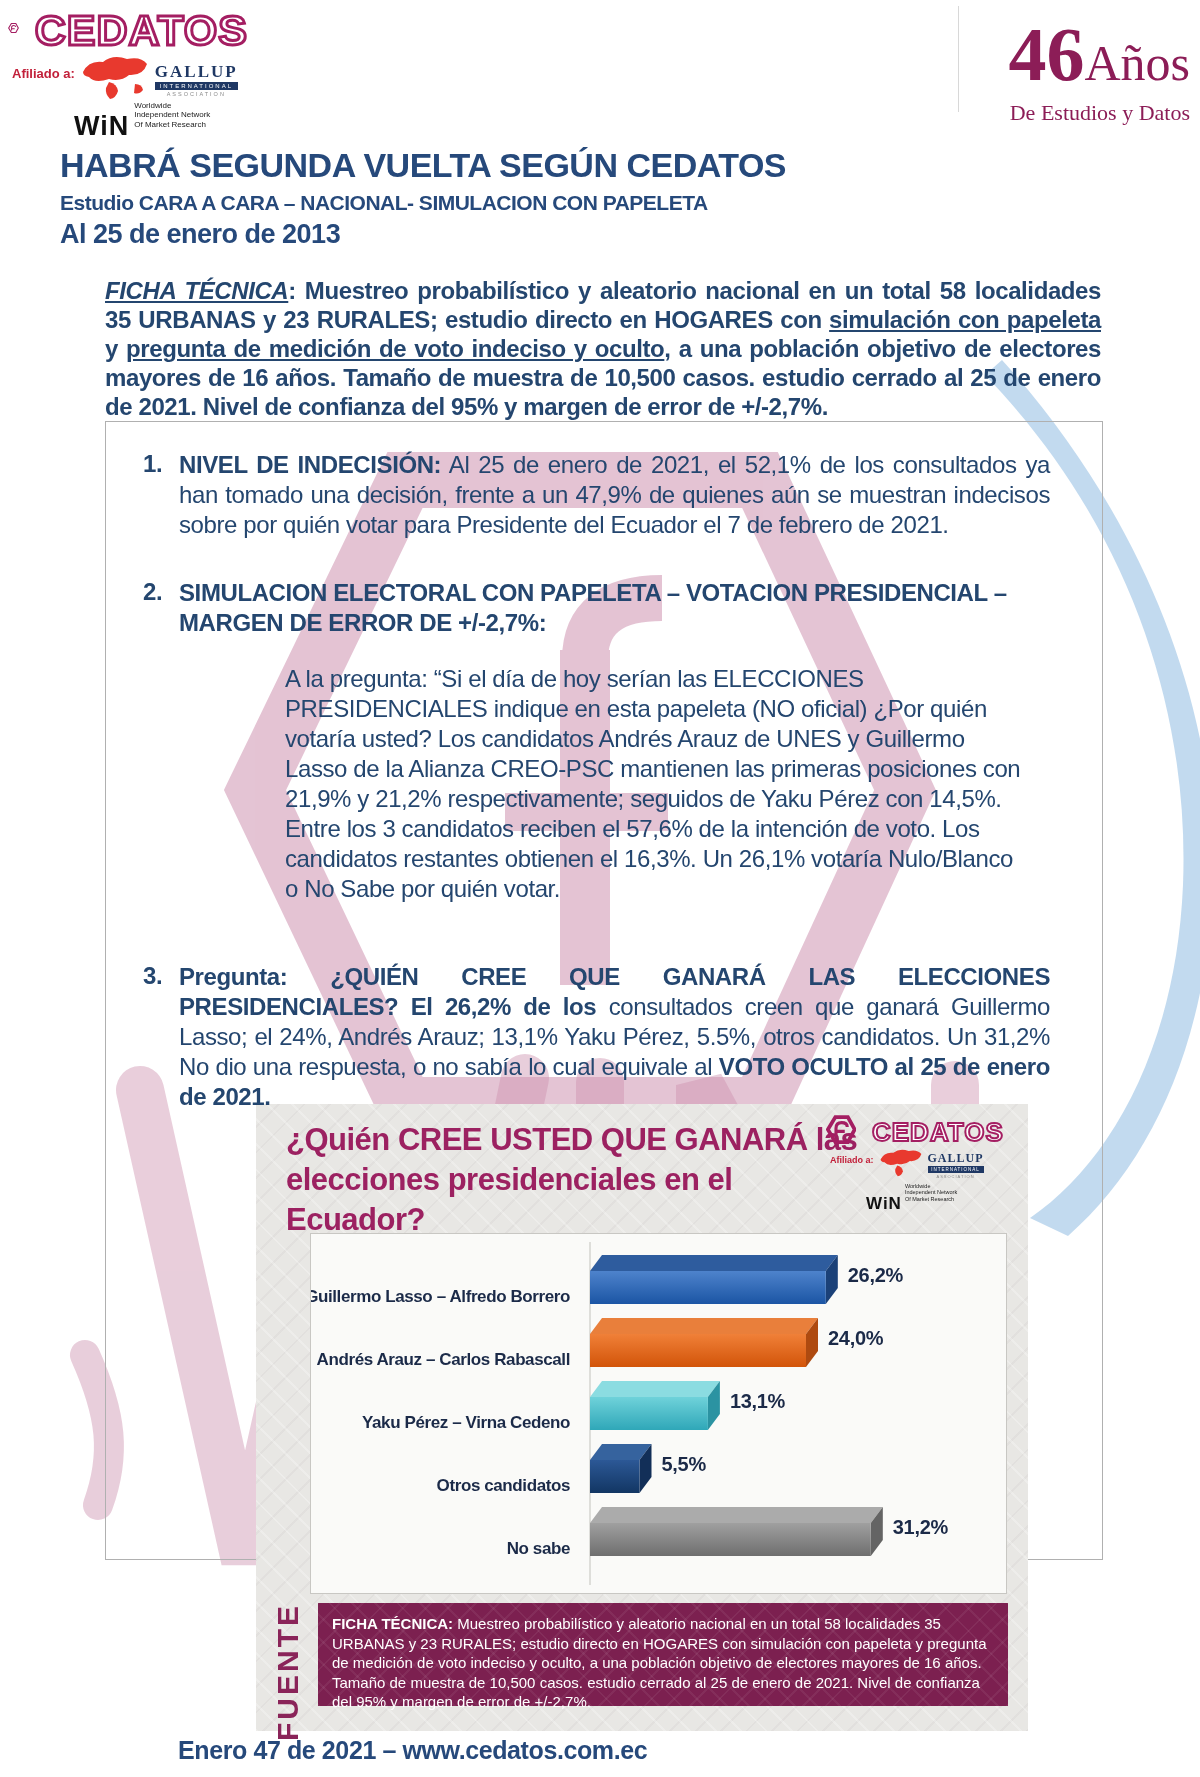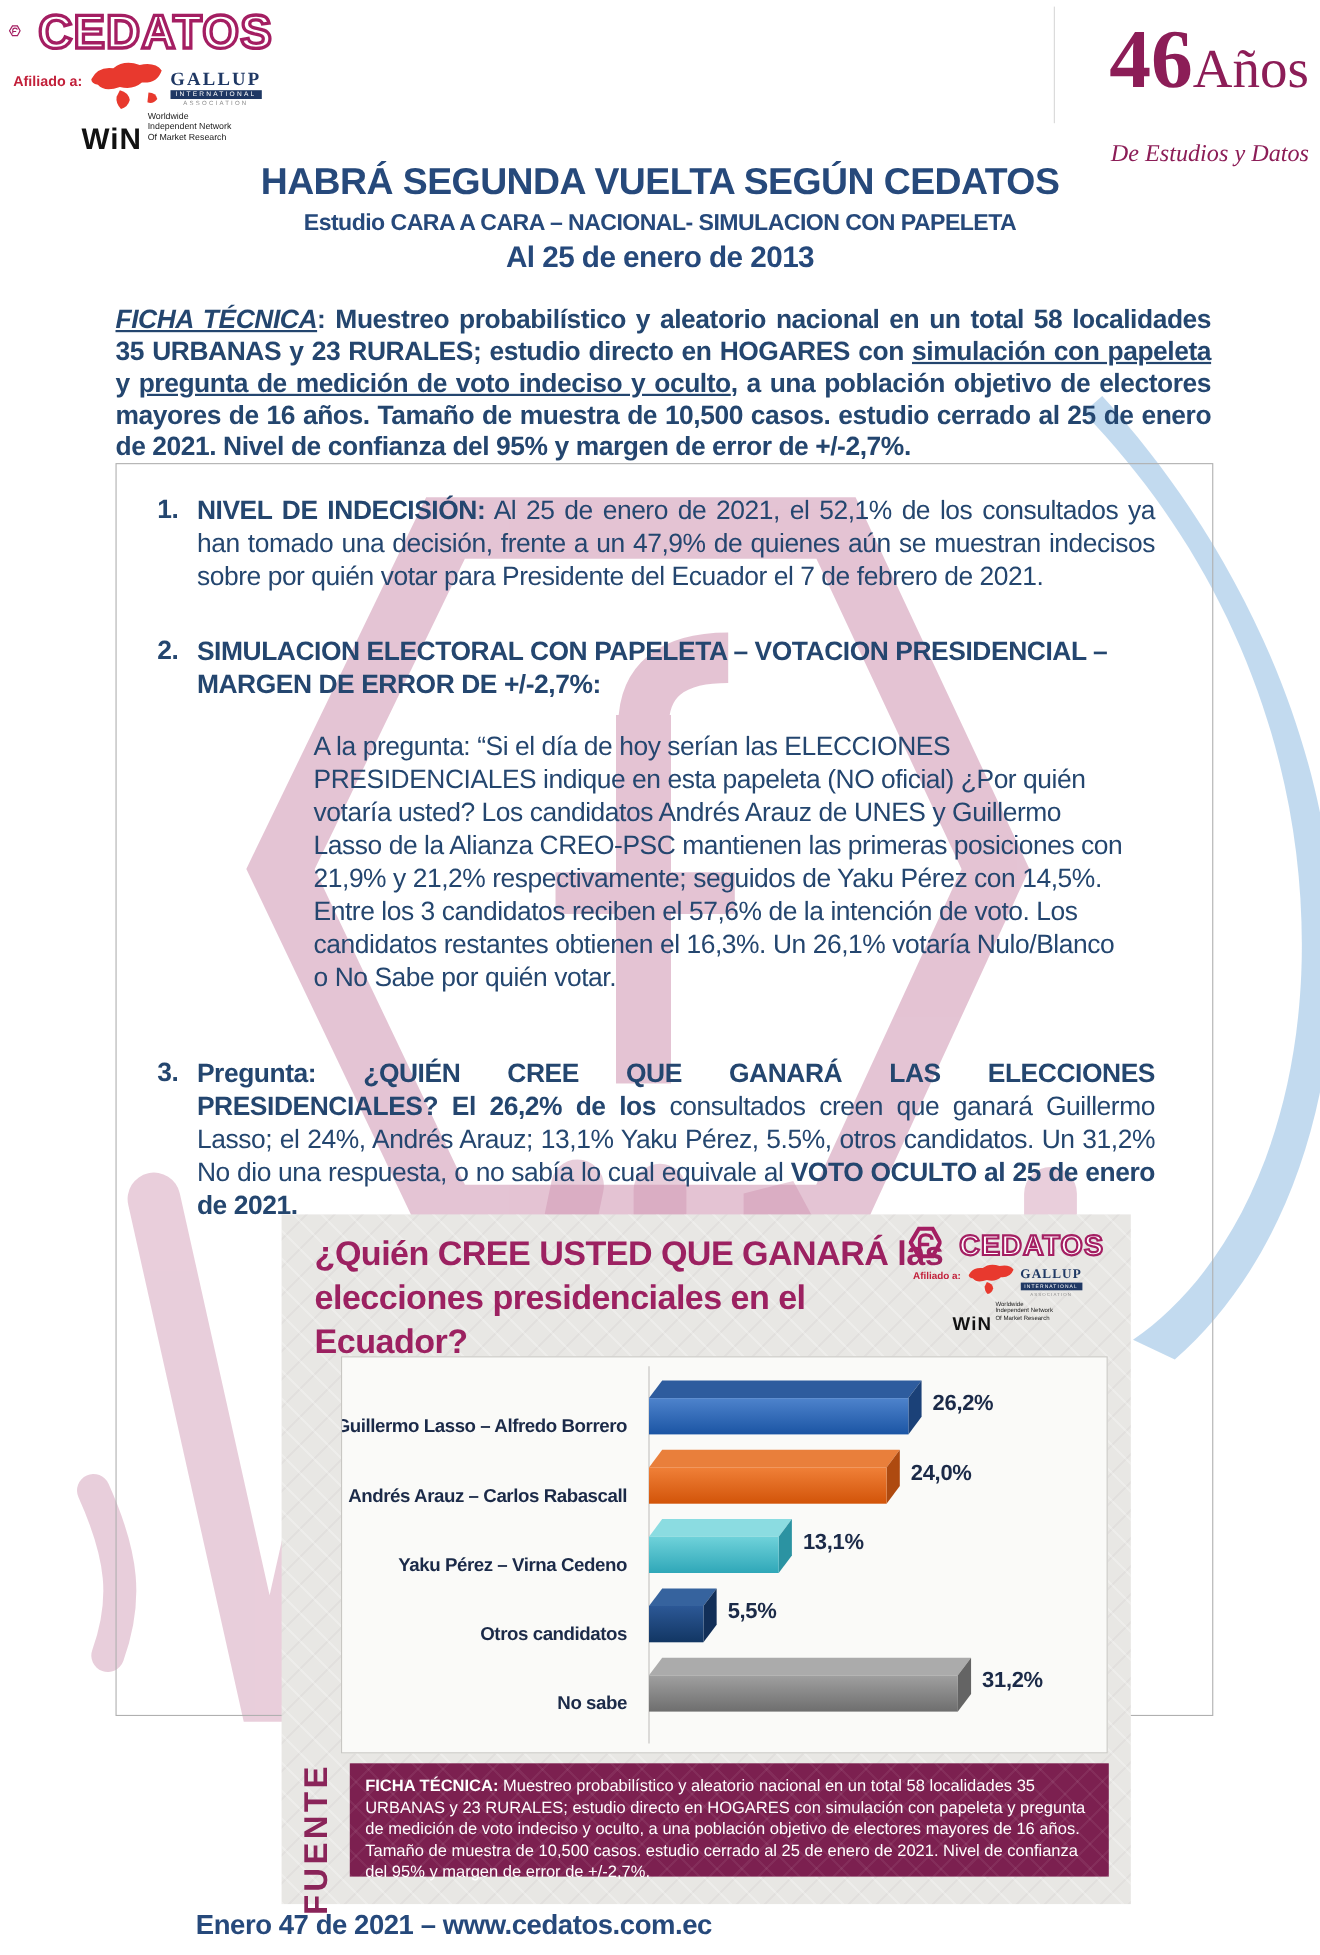--- a/index.html
+++ b/index.html
@@ -21,27 +21,27 @@
   .affil-row{display:flex;align-items:flex-start;gap:4px;margin-top:4px;margin-left:4px;}
   .affil-label{font-size:13px;font-weight:bold;color:#C2203A;margin-top:10px;white-space:nowrap;}
   .gallup{margin-top:6px;}
   .gallup-name{font-family:"Liberation Serif",serif;font-size:17px;letter-spacing:2px;color:#1F3864;font-weight:bold;}
   .gallup-banner{background:#1F3864;color:#fff;font-size:6px;letter-spacing:2px;text-align:center;padding:1px 0;}
   .gallup-assoc{color:#8a8a8a;font-size:5.5px;letter-spacing:2px;text-align:center;margin-top:1px;}
   .win-row{display:flex;gap:5px;margin-left:66px;margin-top:-12px;align-items:center;}
   .win-text{font-size:27px;font-weight:900;color:#111;letter-spacing:1px;margin-top:23px;}
   .win-desc{font-size:8px;color:#222;line-height:1.15;}
   #anniversary{left:958px;top:6px;width:236px;height:106px;border-left:1px solid #D8D8D8;z-index:3;
-    display:flex;flex-direction:column;align-items:flex-end;padding-right:4px;box-sizing:border-box;gap:36px;}
+    display:flex;flex-direction:column;align-items:flex-end;padding-right:4px;box-sizing:border-box;}
   .anniv-line{font-family:"Liberation Serif",serif;color:#8C1D57;line-height:0.9;margin-top:14px;white-space:nowrap;}
   .anniv-num{font-size:76px;font-weight:bold;}
   .anniv-word{font-size:50px;}
-  .anniv-tag{font-family:"Liberation Serif",serif;font-style:italic;font-size:22px;color:#8C1D57;margin-top:2px;}
-  
-  .doc-title{left:60px;top:146px;width:1080px;text-align:center;color:#26497B;z-index:3;}
+  .anniv-tag{font-family:"Liberation Serif",serif;font-size:22px;color:#8C1D57;margin-top:12px;}
+  
+  .doc-title{left:60px;top:146px;width:1080px;text-align:left;color:#26497B;z-index:3;}
   .doc-title h1{margin:0;font-size:34px;letter-spacing:-0.5px;}
   .doc-title h2{margin:6px 0 0 0;font-size:21px;letter-spacing:-0.5px;}
   .doc-title h3{margin:4px 0 0 0;font-size:27px;letter-spacing:-0.5px;}
   
   .bodytext{color:#24466F;font-size:24px;letter-spacing:-0.4px;z-index:3;}
   #ficha-par{left:105px;top:276px;width:996px;line-height:29px;text-align:justify;font-weight:bold;}
   .ficha-label{font-style:italic;text-decoration:underline;}
   .u{text-decoration:underline;}
   #tb-border{left:105px;top:421px;width:996px;height:1137px;border:1px solid #B0B0B0;z-index:1;}
   .list-item{display:flex;z-index:3;}

